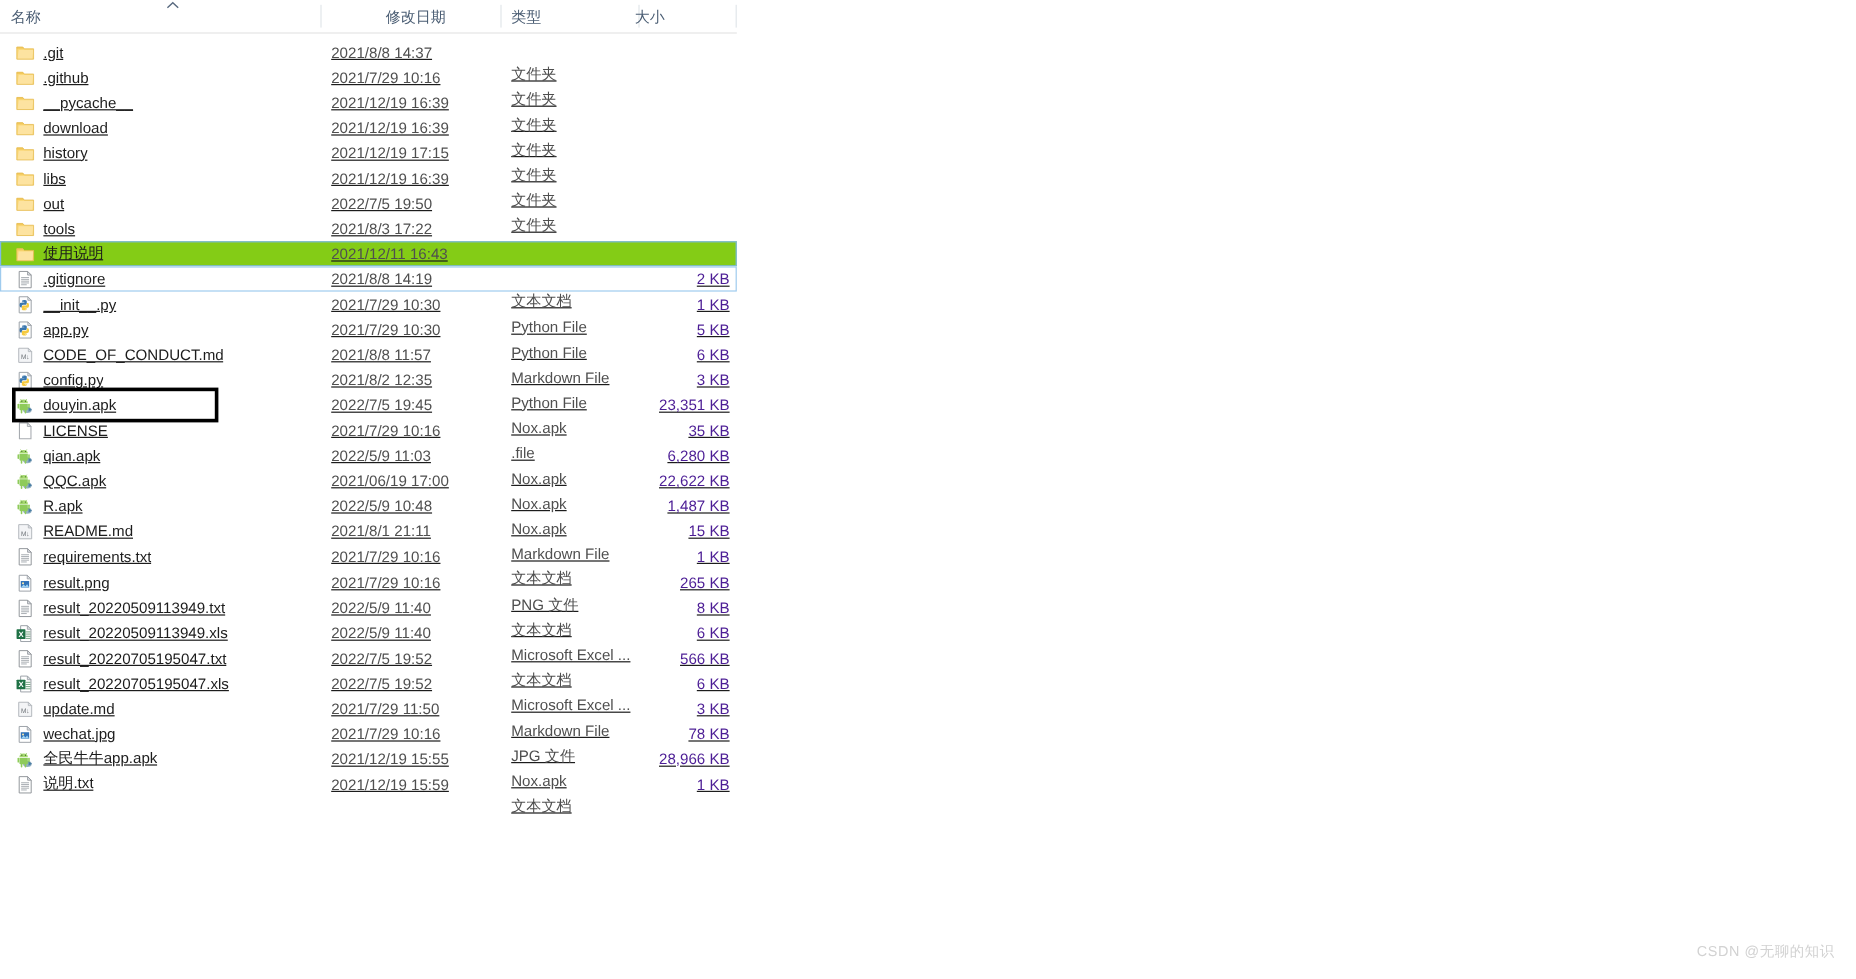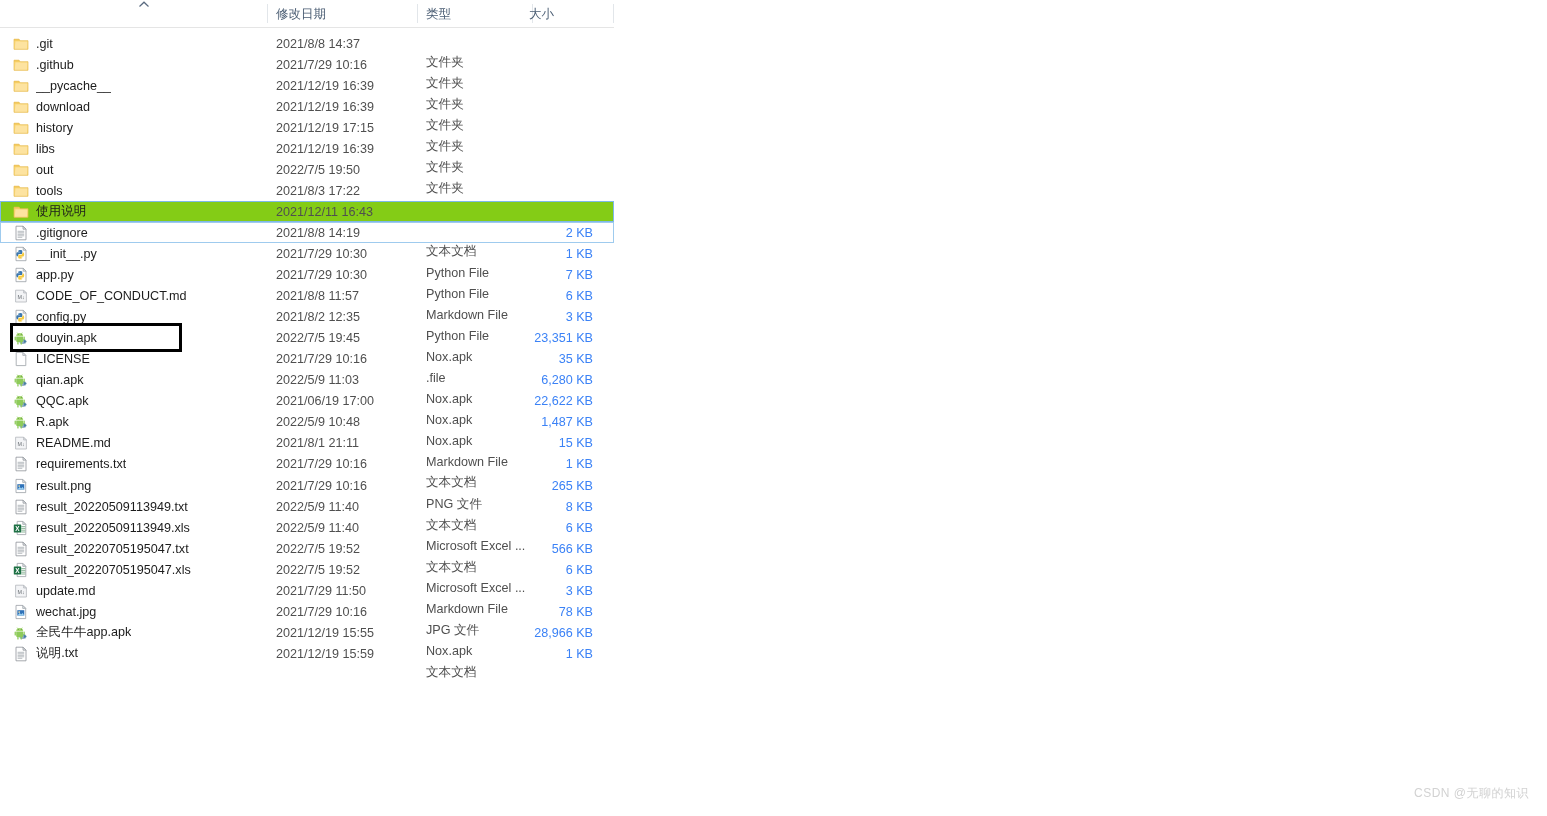--- a/index.html
+++ b/index.html
@@ -32,21 +32,21 @@
     height: 28px;
     font-size: 12.5px;
     color: #4a5d73;
     display: flex;
     align-items: center;
     padding-left: 9px;
     white-space: nowrap;
     cursor: default;
   }
   .hdr-name { left: 0;   width: 267px; }
-  .hdr-date { left: 267px; width: 150px; }
+  .hdr-date { left: 267px; width: 150px; justify-content: center; }
   .hdr-type { left: 417px; width: 115px; }
   .hdr-size { left: 520px; width: 82px; }
 
   .hdr-sep {
     position: absolute;
     top: 4px;
     width: 1px;
     height: 19px;
     background: #e2e6ea;
   }
@@ -77,20 +77,21 @@
   }
   .row {
     position: relative;
     height: 21.05px;
     width: 614px;
     display: flex;
     align-items: center;
     font-size: 12.6px;
     color: #1c1c1c;
     cursor: default;
+    text-decoration: underline;
   }
   .row.selected {
     background: #84cc16;
     outline: 1px solid #7eb9e8;
     outline-offset: -1px;
   }
   .row.focused {
     background: #ffffff;
     outline: 1px solid #9fcbee;
     outline-offset: -1px;
@@ -114,23 +115,23 @@
   .cell-type {
     width: 115px;
     padding-left: 9px;
     color: #4f4f4f;
     white-space: nowrap;
     overflow: hidden;
     margin-top: 37px;
   }
   .cell-size {
     width: 82px;
-    padding-right: 21px;
+    padding-right: 6px;
     text-align: right;
-    color: #3b82f6;
+    color: #4c1d95;
     white-space: nowrap;
     overflow: hidden;
   }
   .fname { overflow: hidden; text-overflow: ellipsis; }
 
   
   .icon {
     width: 16px; height: 16px;
     margin-right: 7px;
     flex: 0 0 16px;
@@ -168,20 +169,23 @@
 <div id="explorer">
 
   <div class="col-header">
 
     <div class="sort-caret">
       <svg width="14" height="9" viewBox="0 0 14 9">
         <path d="M2.5 6.5 L7 2.2 L11.5 6.5" fill="none" stroke="#5a6b80" stroke-width="1.2"></path>
       </svg>
     </div>
 
+    <div class="hdr-cell hdr-name">
+      <span>名称</span>
+    </div>
     <div class="hdr-sep" style="left:267px"></div>
 
     <div class="hdr-cell hdr-date">
       <span>修改日期</span>
     </div>
     <div class="hdr-sep" style="left:417px"></div>
 
     <div class="hdr-cell hdr-type">
       <span>类型</span>
     </div>
@@ -384,21 +388,21 @@
               <path d="M3 1.3h7.2l2.8 2.8v10.6H3z" fill="#fdfdfd" stroke="#9aa0a6" stroke-width="0.8"></path>
               <path d="M10.2 1.3v2.9h2.8z" fill="#e2e5e9" stroke="#9aa0a6" stroke-width="0.7"></path>
               <path d="M7.2 4.0c-2.0 0-1.9 0.9-1.9 0.9v1.0h2.0v0.3H4.6s-1.3-0.15-1.3 1.95 1.15 2.0 1.15 2.0h0.72V9.1s-0.04-1.15 1.1-1.15h1.96s1.08 0.02 1.08-1.05V5.0s0.17-1.0-2.1-1.0zm-1.1 0.63a0.37 0.37 0 1 1 0 0.74 0.37 0.37 0 0 1 0-0.74z" fill="#3a77ae"></path>
               <path d="M7.3 12.6c2.0 0 1.9-0.87 1.9-0.87v-1.0H7.2v-0.3h2.7s1.3 0.15 1.3-1.95-1.15-2.0-1.15-2.0H9.35v1.05s0.04 1.15-1.1 1.15H6.3s-1.08-0.02-1.08 1.05v1.9s-0.17 1.0 2.08 1.0zm1.1-0.63a0.37 0.37 0 1 1 0-0.74 0.37 0.37 0 0 1 0 0.74z" fill="#f5ca3f"></path>
             </svg>
           </span>
           <span class="fname">app.py</span>
         </div>
         <div class="cell-date">2021/7/29 10:30</div>
         <div class="cell-type">Python File</div>
-        <div class="cell-size">7 KB</div>
+        <div class="cell-size">5 KB</div>
       </div>
       <div class="row">
         <div class="cell-name">
           <span class="icon">
             <svg width="16" height="16" viewBox="0 0 16 16">
               <path d="M2.6 2.2h8.0l2.8 2.8v9.0H2.6z" fill="#f3f4f6" stroke="#b2b6bb" stroke-width="0.8"></path>
               <path d="M10.6 2.2v2.8h2.8z" fill="#dfe2e6" stroke="#b2b6bb" stroke-width="0.7"></path>
               <text x="8" y="11.4" font-family="Liberation Sans, sans-serif" font-size="5.4" fill="#6b7075" text-anchor="middle">M↓</text>
             </svg>
           </span>

